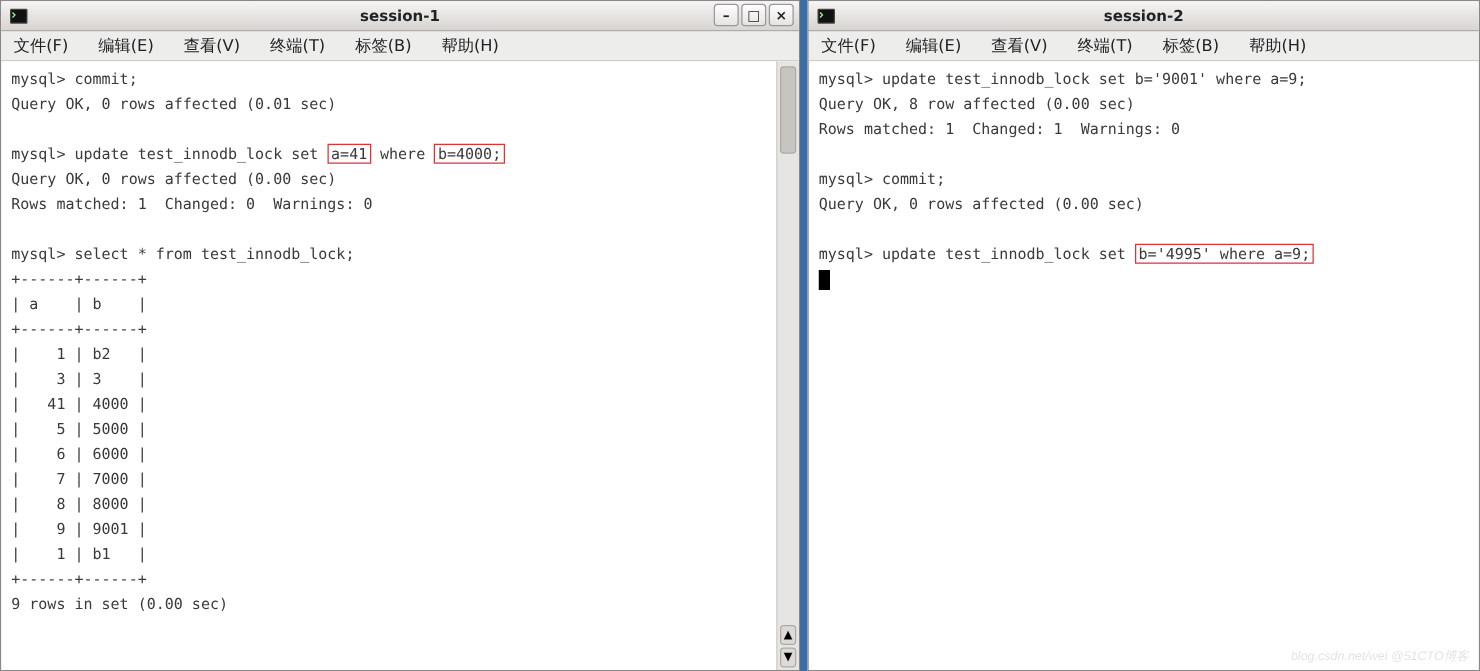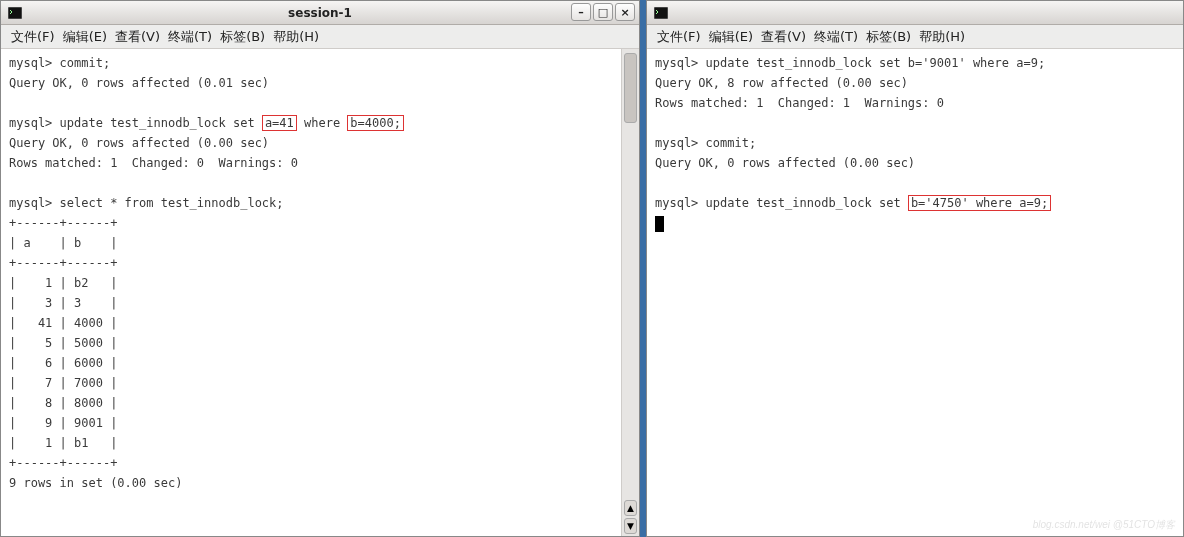--- a/index.html
+++ b/index.html
@@ -17,21 +17,21 @@
   .tb-icon { position: absolute; left: 6px; top: 4px; width: 16px; height: 16px; display:flex; align-items:center; justify-content:center; }
   .tb-icon svg { width:16px; height:16px; }
   .tb-title { flex: 1; text-align: center; }
   .tb-controls { position: absolute; right: 4px; top: 2px; display: flex; gap: 2px; }
   .tb-btn {
     width: 20px; height: 18px; border: 1px solid #999; border-radius: 3px;
     background: linear-gradient(180deg,#fefefe,#e6e4e2);
     display:flex; align-items:center; justify-content:center; font-size: 11px; line-height: 1;
   }
   .menubar {
-    height: 24px; display: flex; align-items: center; gap: 8px;
+    height: 24px; display: flex; align-items: center; gap: 24px;
     padding: 0 10px; font-size: 13px; background: #ededec; border-bottom: 1px solid #cfccc9;
     color: #222;
   }
   .menubar .menu-item { cursor: default; }
   .term-wrap { flex:1; display:flex; position:relative; overflow:hidden; }
   .terminal {
     flex:1; background:#fff; color:#3a3a3a; padding:4px 8px 8px 8px;
     font-family: "DejaVu Sans Mono","Courier New",monospace;
     font-size: 12px; line-height: 20px; white-space: pre; overflow:hidden;
   }
@@ -106,36 +106,37 @@
 
   <div class="window win-right">
     <div class="titlebar">
       <span class="tb-icon">
         <svg viewBox="0 0 16 16">
             <rect x="1" y="2" width="14" height="12" rx="1" fill="#444"></rect>
             <rect x="2" y="3" width="12" height="10" fill="#111"></rect>
             <path d="M3 5 L5 7 L3 9" stroke="#9f9" stroke-width="1" fill="none"></path>
           </svg>
       </span>
+      <span class="tb-title">session-2</span>
     </div>
     <div class="menubar">
       <span class="menu-item">文件(F)</span>
       <span class="menu-item">编辑(E)</span>
       <span class="menu-item">查看(V)</span>
       <span class="menu-item">终端(T)</span>
       <span class="menu-item">标签(B)</span>
       <span class="menu-item">帮助(H)</span>
     </div>
     <div class="term-wrap">
       <div class="terminal"><span>mysql&gt; update test_innodb_lock set b='9001' where a=9;</span>
 <span>Query OK, 8 row affected (0.00 sec)</span>
 <span>Rows matched: 1  Changed: 1  Warnings: 0</span>
 <span></span>
 <span>mysql&gt; commit;</span>
 <span>Query OK, 0 rows affected (0.00 sec)</span>
 <span></span>
-<span>mysql&gt; update test_innodb_lock set </span><span class="redbox">b='4750' where a=9;</span>
+<span>mysql&gt; update test_innodb_lock set </span><span class="redbox">b='4995' where a=9;</span>
 <span class="cursor"></span></div>
       <div class="watermark">blog.csdn.net/wei @51CTO博客</div>
     </div>
   </div>
 
 </div>
 
 </body></html>

